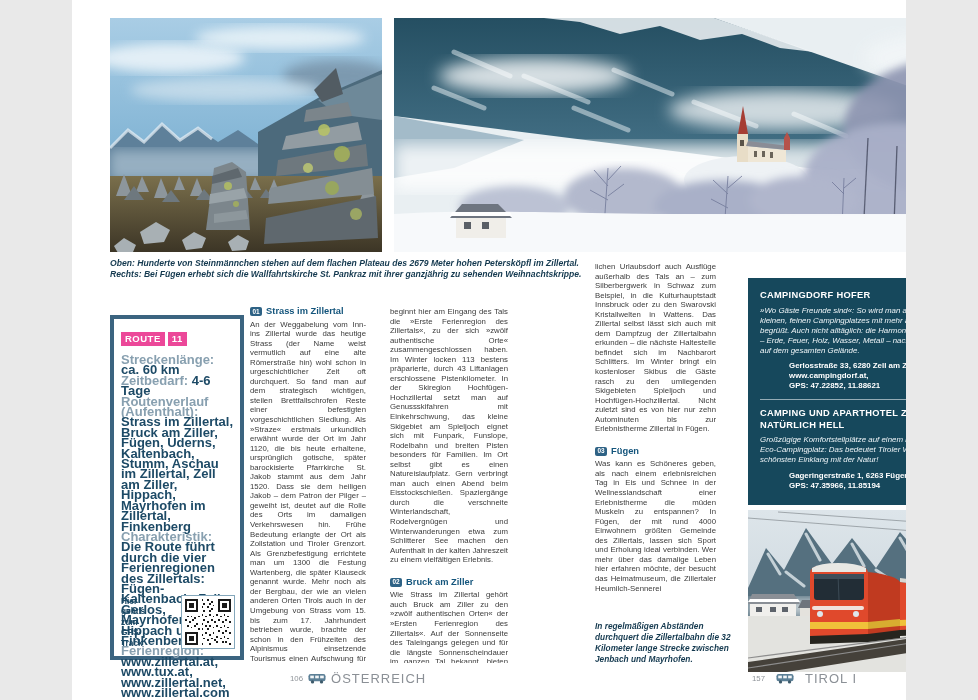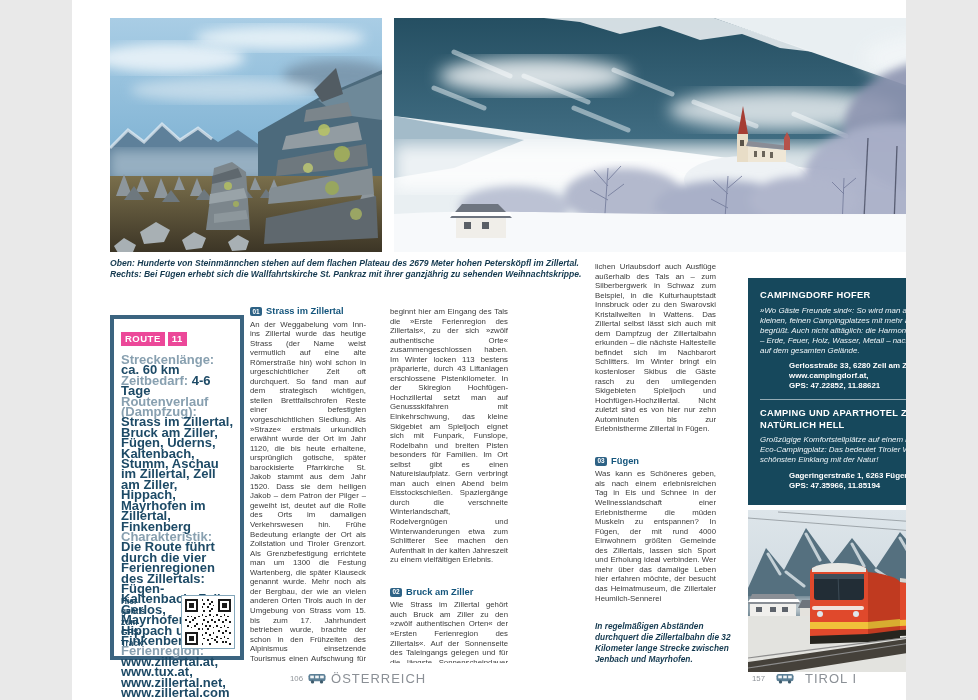--- a/index.html
+++ b/index.html
@@ -25,21 +25,21 @@
   .gps-row{position:absolute;left:7px;right:9px;bottom:7px;display:flex;
            align-items:center;justify-content:space-between;gap:36px;}
   .gps-text{font-size:8.3px;line-height:10.5px;font-weight:bold;color:#1d4a66;width:52px;}
   .qr-box{background:#fff;border:1px solid #84a7bb;padding:3px;line-height:0;}
 
   
   .col{position:absolute;text-align:justify;font-size:7.8px;line-height:9.55px;
        color:#3b3b3b;overflow:hidden;hyphens:auto;-webkit-hyphens:auto;}
   .col p{margin:0;}
   .art-head{display:flex;align-items:center;gap:4px;margin:0 0 3px 0;text-align:left;}
-  .art-head.later{margin-top:23px;text-align:center;}
+  .art-head.later{margin-top:13px;text-align:center;}
   .art-num{background:#2e6285;color:#fff;font-size:6.4px;font-weight:bold;
            padding:1.5px 2.5px;border-radius:2px;line-height:1;}
   .art-title{color:#14557c;font-weight:bold;font-size:9.3px;}
 
   .col3-caption{left:523px;top:621px;width:152px;font-size:8.3px;line-height:11px;
                 font-weight:bold;font-style:italic;color:#14394f;}
 
   
   .camp-box{left:676px;top:278px;width:265px;height:227px;background:#16485c;
             box-sizing:border-box;padding:12px 12px 22px;color:#fff;}
@@ -246,21 +246,21 @@
     </div>
     <div class="rb-item">
       <span class="rb-label">Streckenlänge:</span>
       <span class="rb-value">ca. 60 km</span>
     </div>
     <div class="rb-item">
       <span class="rb-label">Zeitbedarf:</span>
       <span class="rb-value">4-6 Tage</span>
     </div>
     <div class="rb-item">
-      <span class="rb-label">Routenverlauf (Dampfzug):</span>
+      <span class="rb-label">Routenverlauf (Aufenthalt):</span>
       <span class="rb-value">Strass im Zillertal, Bruck am Ziller, Fügen, Uderns, Kaltenbach, Stumm, Aschau im Zillertal, Zell am Ziller, Hippach, Mayrhofen im Zillertal, Finkenberg</span>
     </div>
     <div class="rb-item">
       <span class="rb-label">Charakteristik:</span>
       <span class="rb-value">Die Route führt durch die vier Ferienregionen des Zillertals: Fügen-Kaltenbach, Zell-Gerlos, Mayrhofen-Hippach und Tux-Finkenberg.</span>
     </div>
     <div class="rb-item">
       <span class="rb-label">Ferienregion:</span>
       <span class="rb-value">www.zillertal.at, www.tux.at, www.zillertal.net, www.zillertal.com</span>
     </div>

